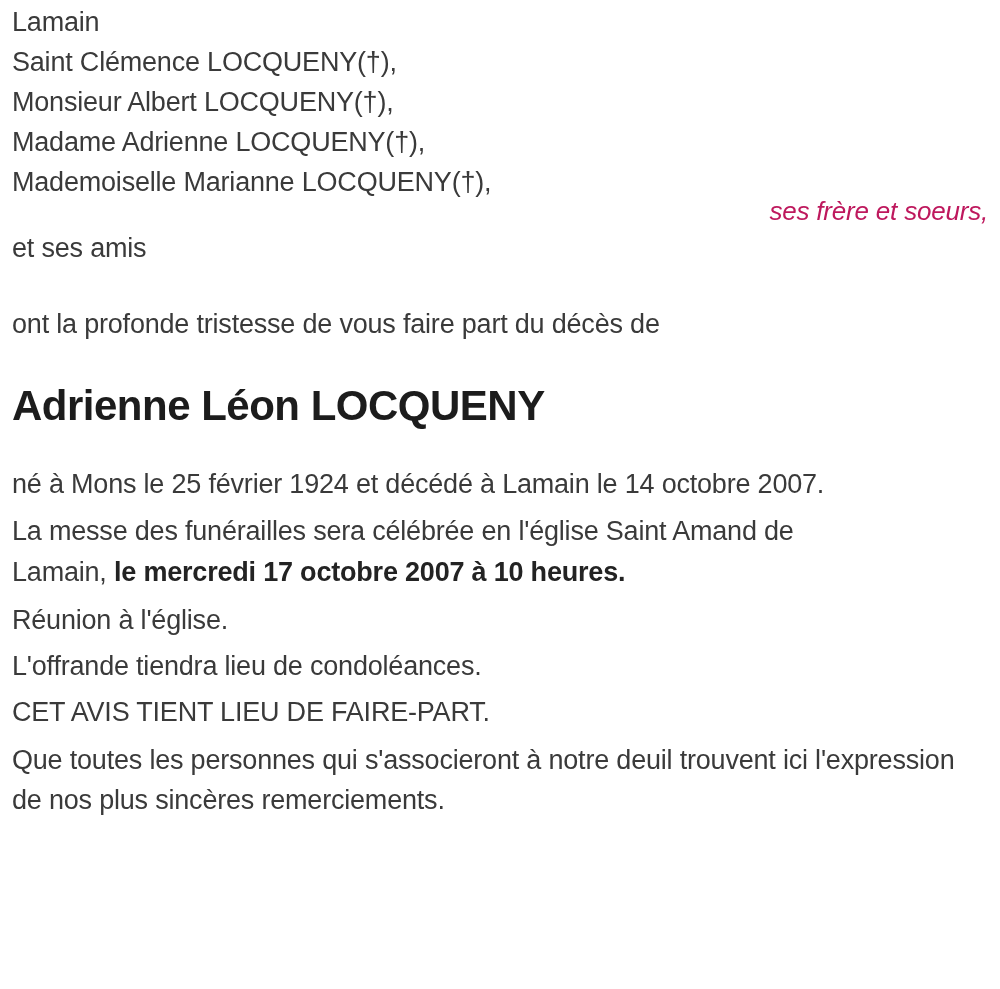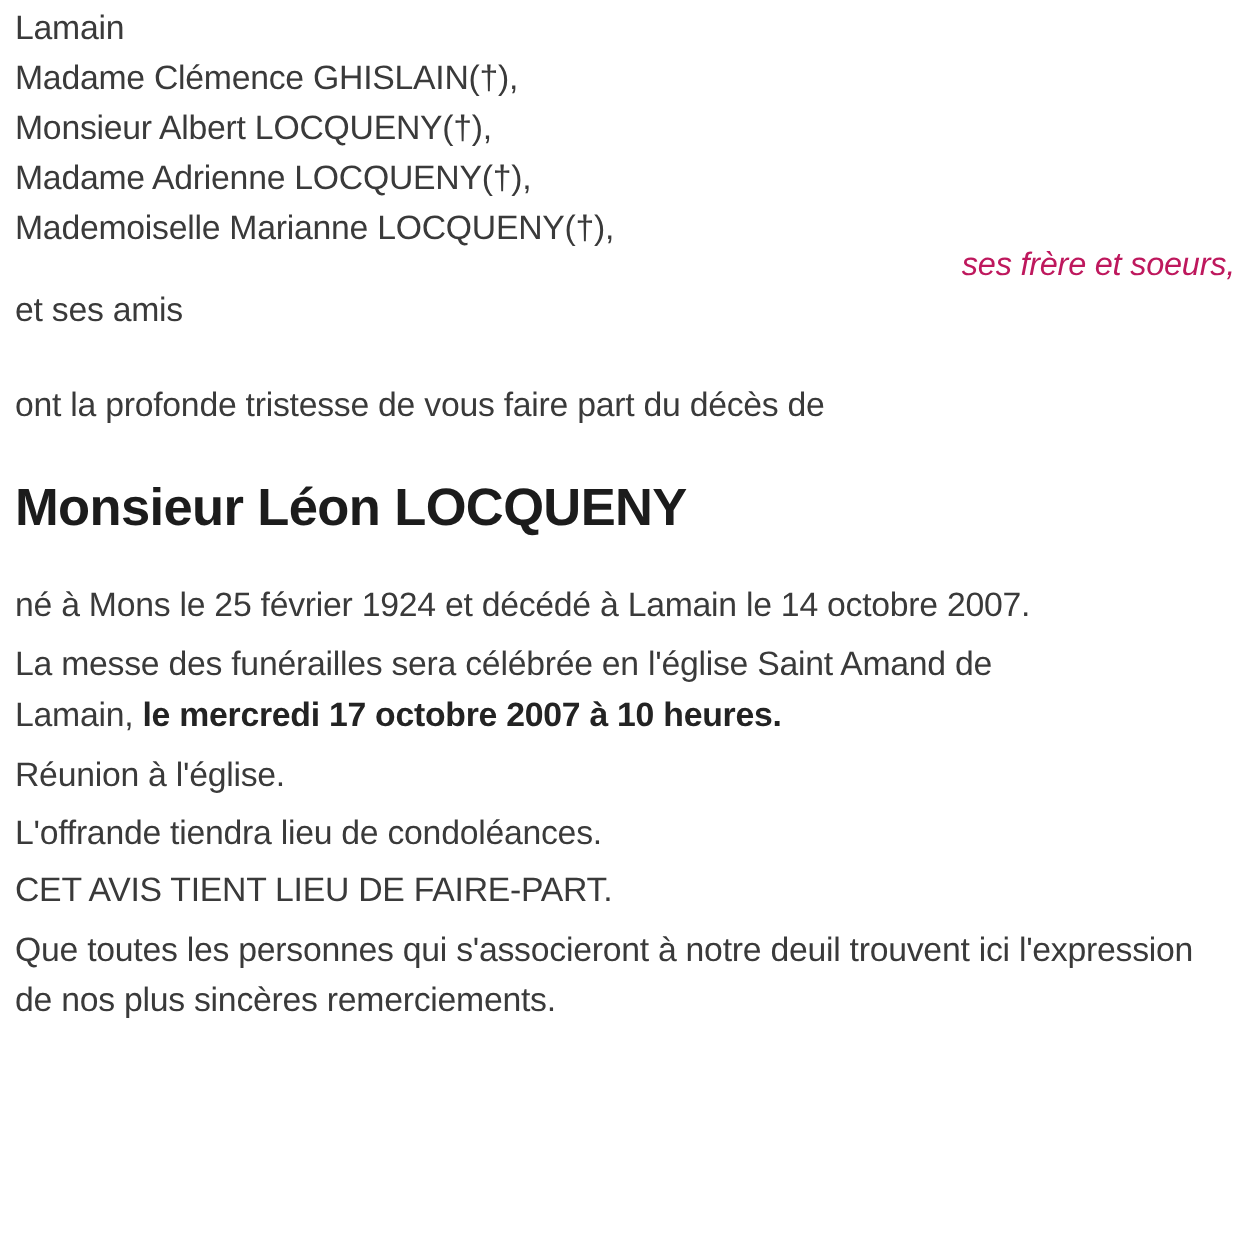--- a/index.html
+++ b/index.html
@@ -50,32 +50,32 @@
   .legal-line { margin-top: 6px; }
   .thanks-paragraph { margin-top: 8px; }
 </style>
 </head>
 <body>
 
 <div class="page">
 
   <p class="city-line">Lamain</p>
 
-  <p class="family-line">Madame Clémence GHISLAIN(†),</p>
+  <p class="family-line">Saint Clémence LOCQUENY(†),</p>
   <p class="family-line">Monsieur Albert LOCQUENY(†),</p>
   <p class="family-line">Madame Adrienne LOCQUENY(†),</p>
   <p class="family-line">Mademoiselle Marianne LOCQUENY(†),</p>
 
   <p class="relation-line">ses frère et soeurs,</p>
 
   <p class="friends-line">et ses amis</p>
 
   <p class="intro-line">ont la profonde tristesse de vous faire part du décès de</p>
 
-  <h1 class="deceased-name">Monsieur Léon LOCQUENY</h1>
+  <h1 class="deceased-name">Adrienne Léon LOCQUENY</h1>
 
   <p class="birth-death-line">né à Mons le 25 février 1924 et décédé à Lamain le 14 octobre 2007.</p>
 
   <p class="funeral-paragraph"><span>La messe des funérailles sera célébrée en l'église Saint Amand de</span><br><span>Lamain, </span><span class="bold-segment">le mercredi 17 octobre 2007 à 10 heures.</span></p>
 
   <p class="meeting-line">Réunion à l'église.</p>
 
   <p class="offering-line">L'offrande tiendra lieu de condoléances.</p>
 
 

